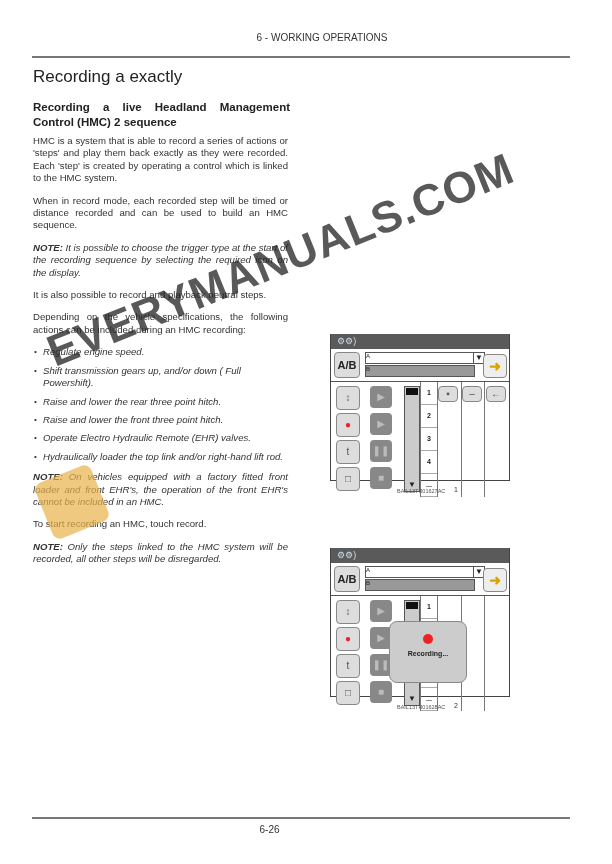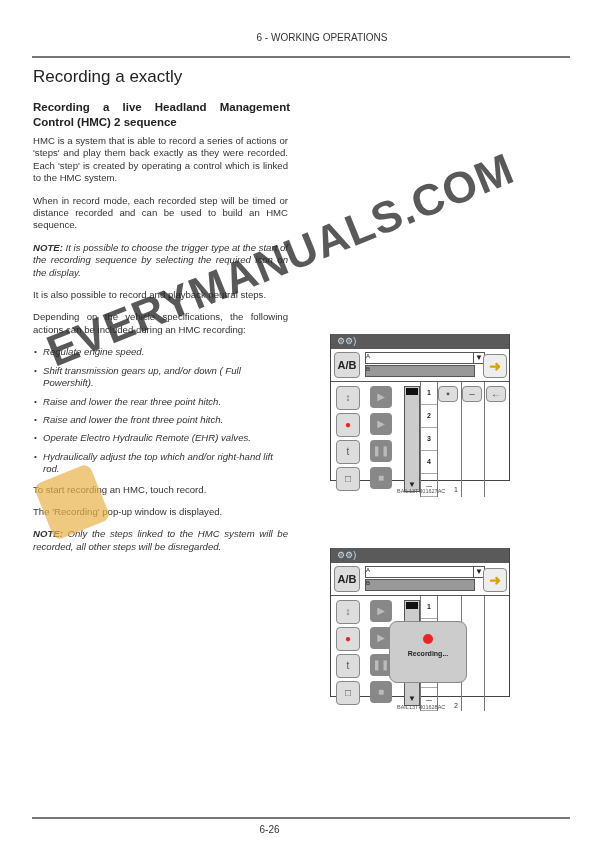--- a/index.html
+++ b/index.html
@@ -56,24 +56,24 @@
   <p>When in record mode, each recorded step will be timed or distance recorded and can be used to build an HMC sequence.</p>
   <p class="note"><b>NOTE:</b><span> It is possible to choose the trigger type at the start of the recording sequence by selecting the required icon on the display.</span></p>
   <p>It is also possible to record and playback neutral steps.</p>
   <p>Depending on the vehicle specifications, the following actions can be included during an HMC recording:</p>
   <ul>
     <li>Regulate engine speed.</li>
     <li>Shift transmission gears up, and/or down ( Full Powershift).</li>
     <li>Raise and lower the rear three point hitch.</li>
     <li>Raise and lower the front three point hitch.</li>
     <li>Operate Electro Hydraulic Remote (EHR) valves.</li>
-    <li>Hydraulically adjust the top which and/or right-hand lift rod.</li>
+    <li>Hydraulically loader the top link and/or right-hand lift rod.</li>
   </ul>
+  <p class="note"><b>NOTE:</b><span> On vehicles equipped with a factory fitted front loader and front EHR's, the operation of the front EHR's cannot be included in an HMC.</span></p>
   <p>To start recording an HMC, touch record.</p>
-  <p>The 'Recording' pop-up window is displayed.</p>
   <p class="note"><b>NOTE:</b><span> Only the steps linked to the HMC system will be recorded, all other steps will be disregarded.</span></p>
 </div>
 
 <div class="fig" style="top:334px; height:146px;">
   <div class="tb">
       <span>⚙⚙)</span>
     </div>
   <div class="abrow">
     <div class="abbtn">A/B</div>
     <div class="selA">A</div>

